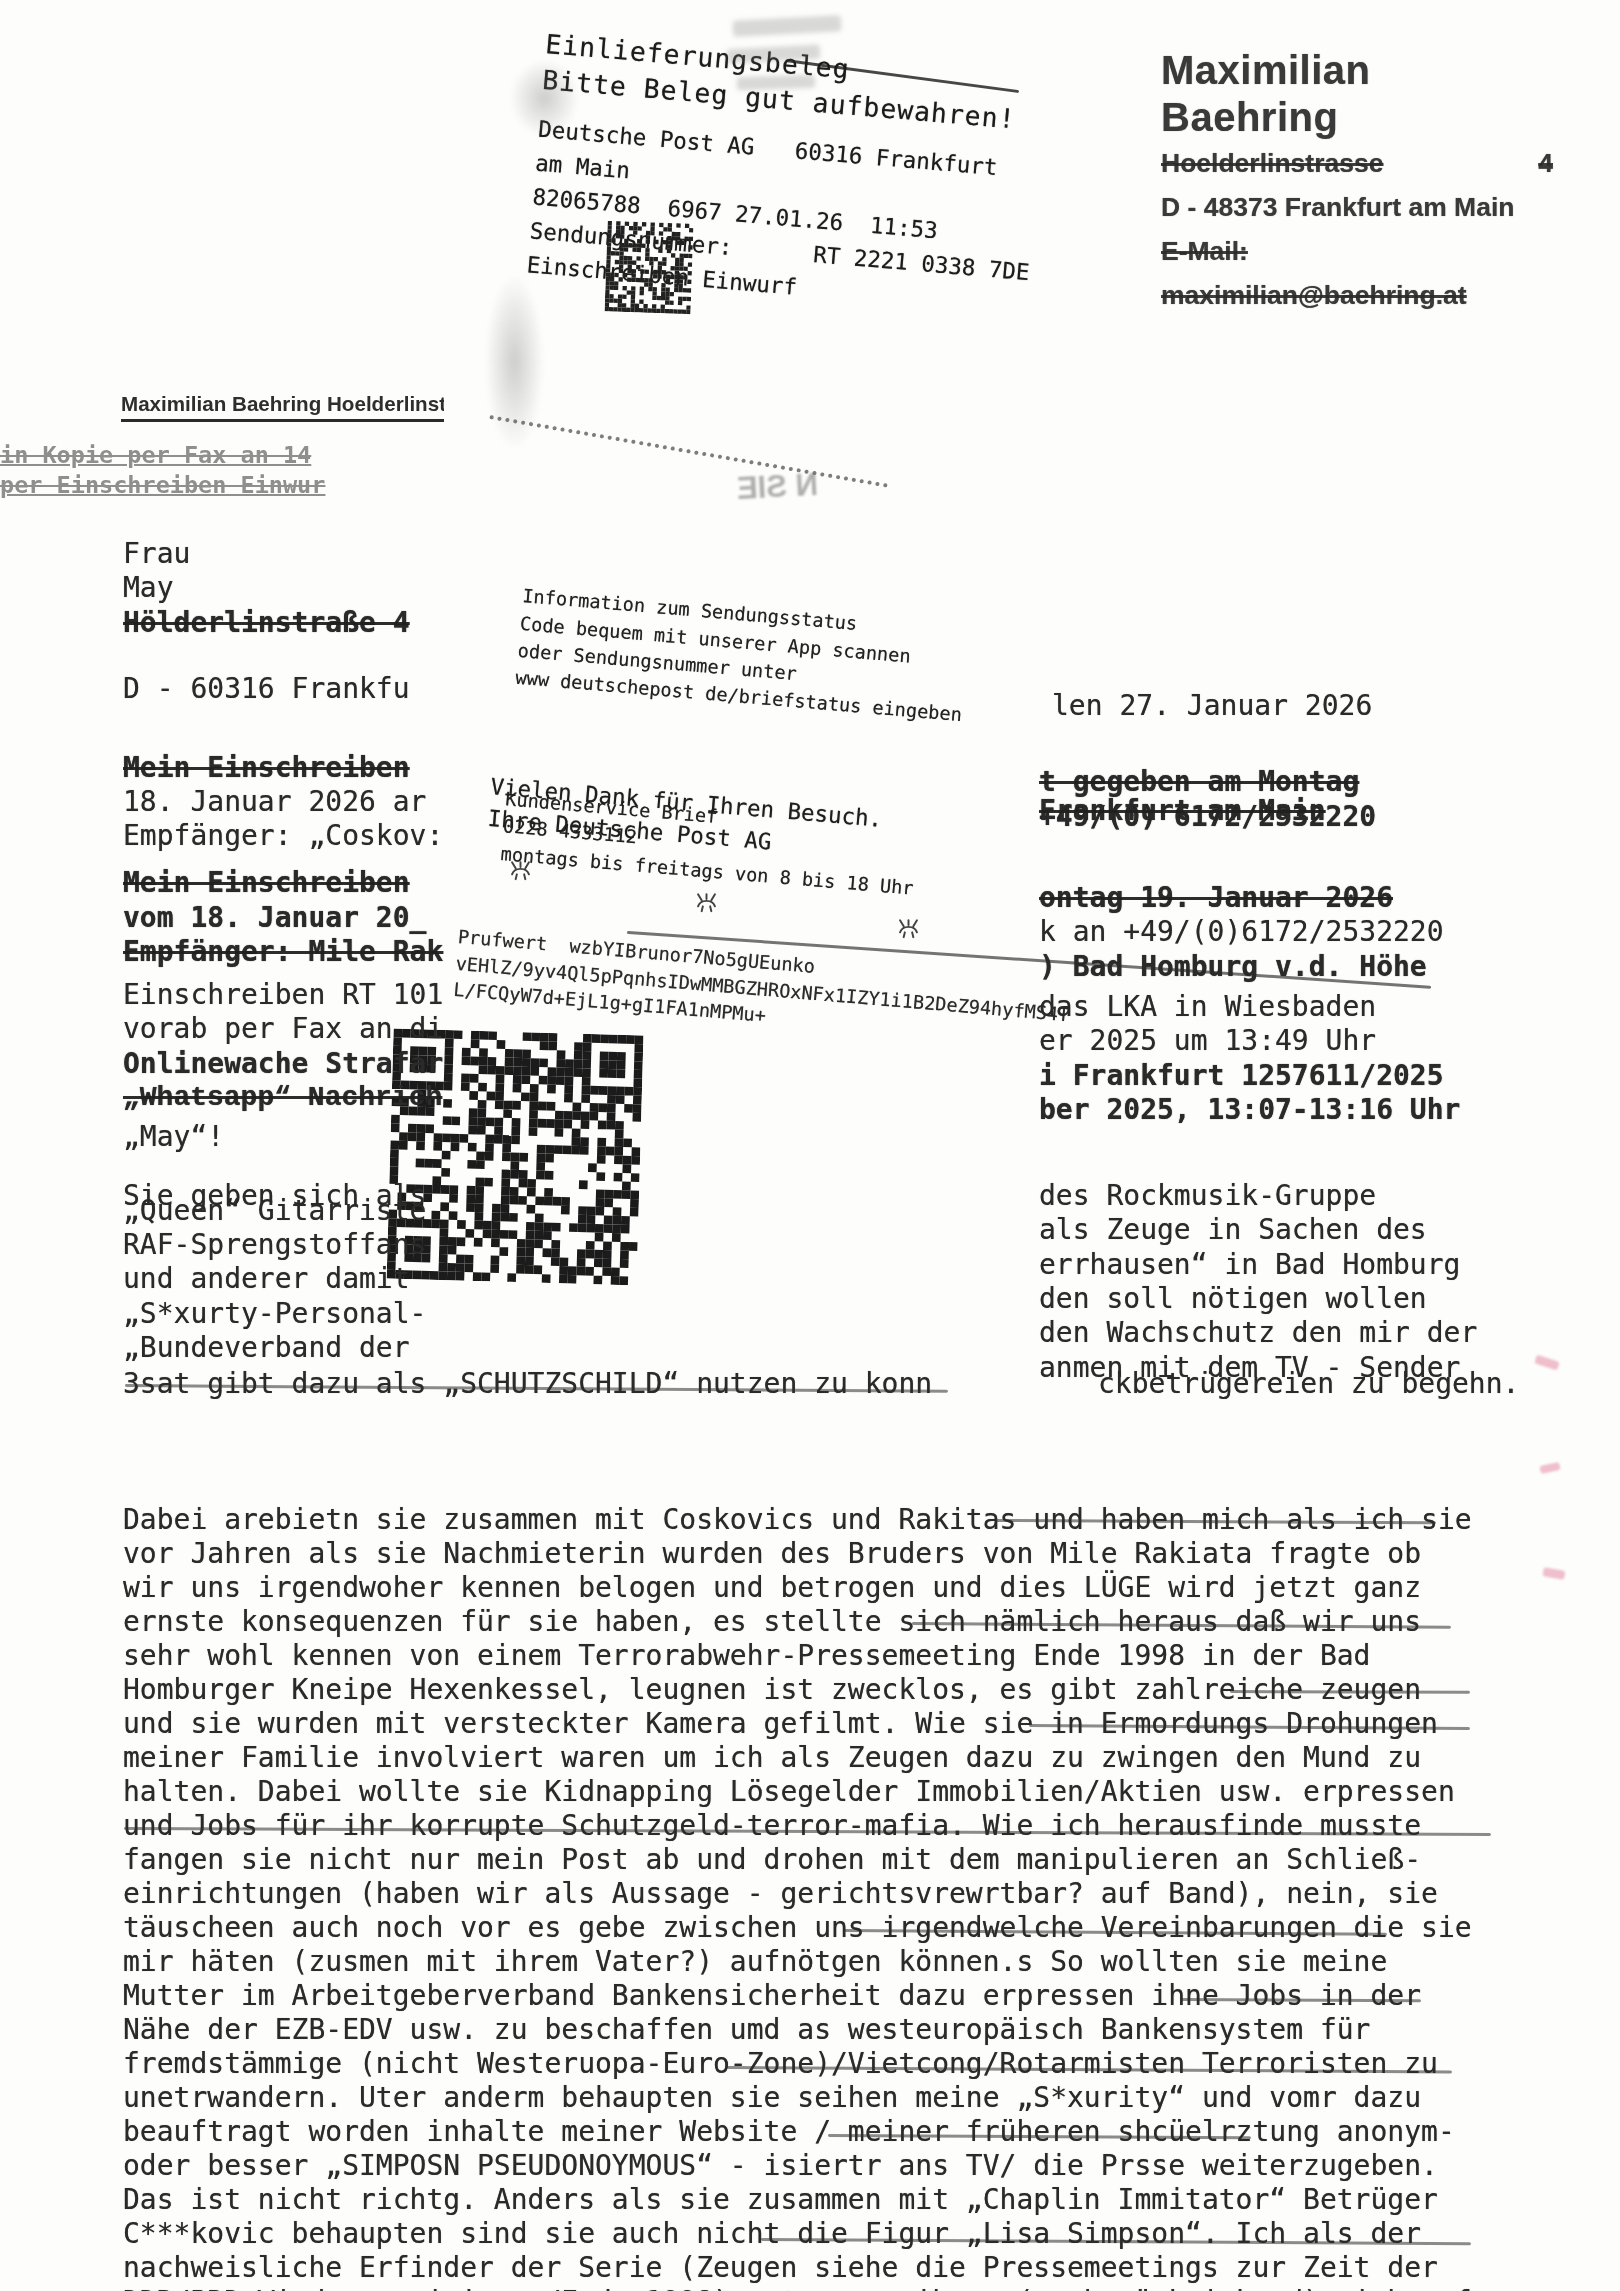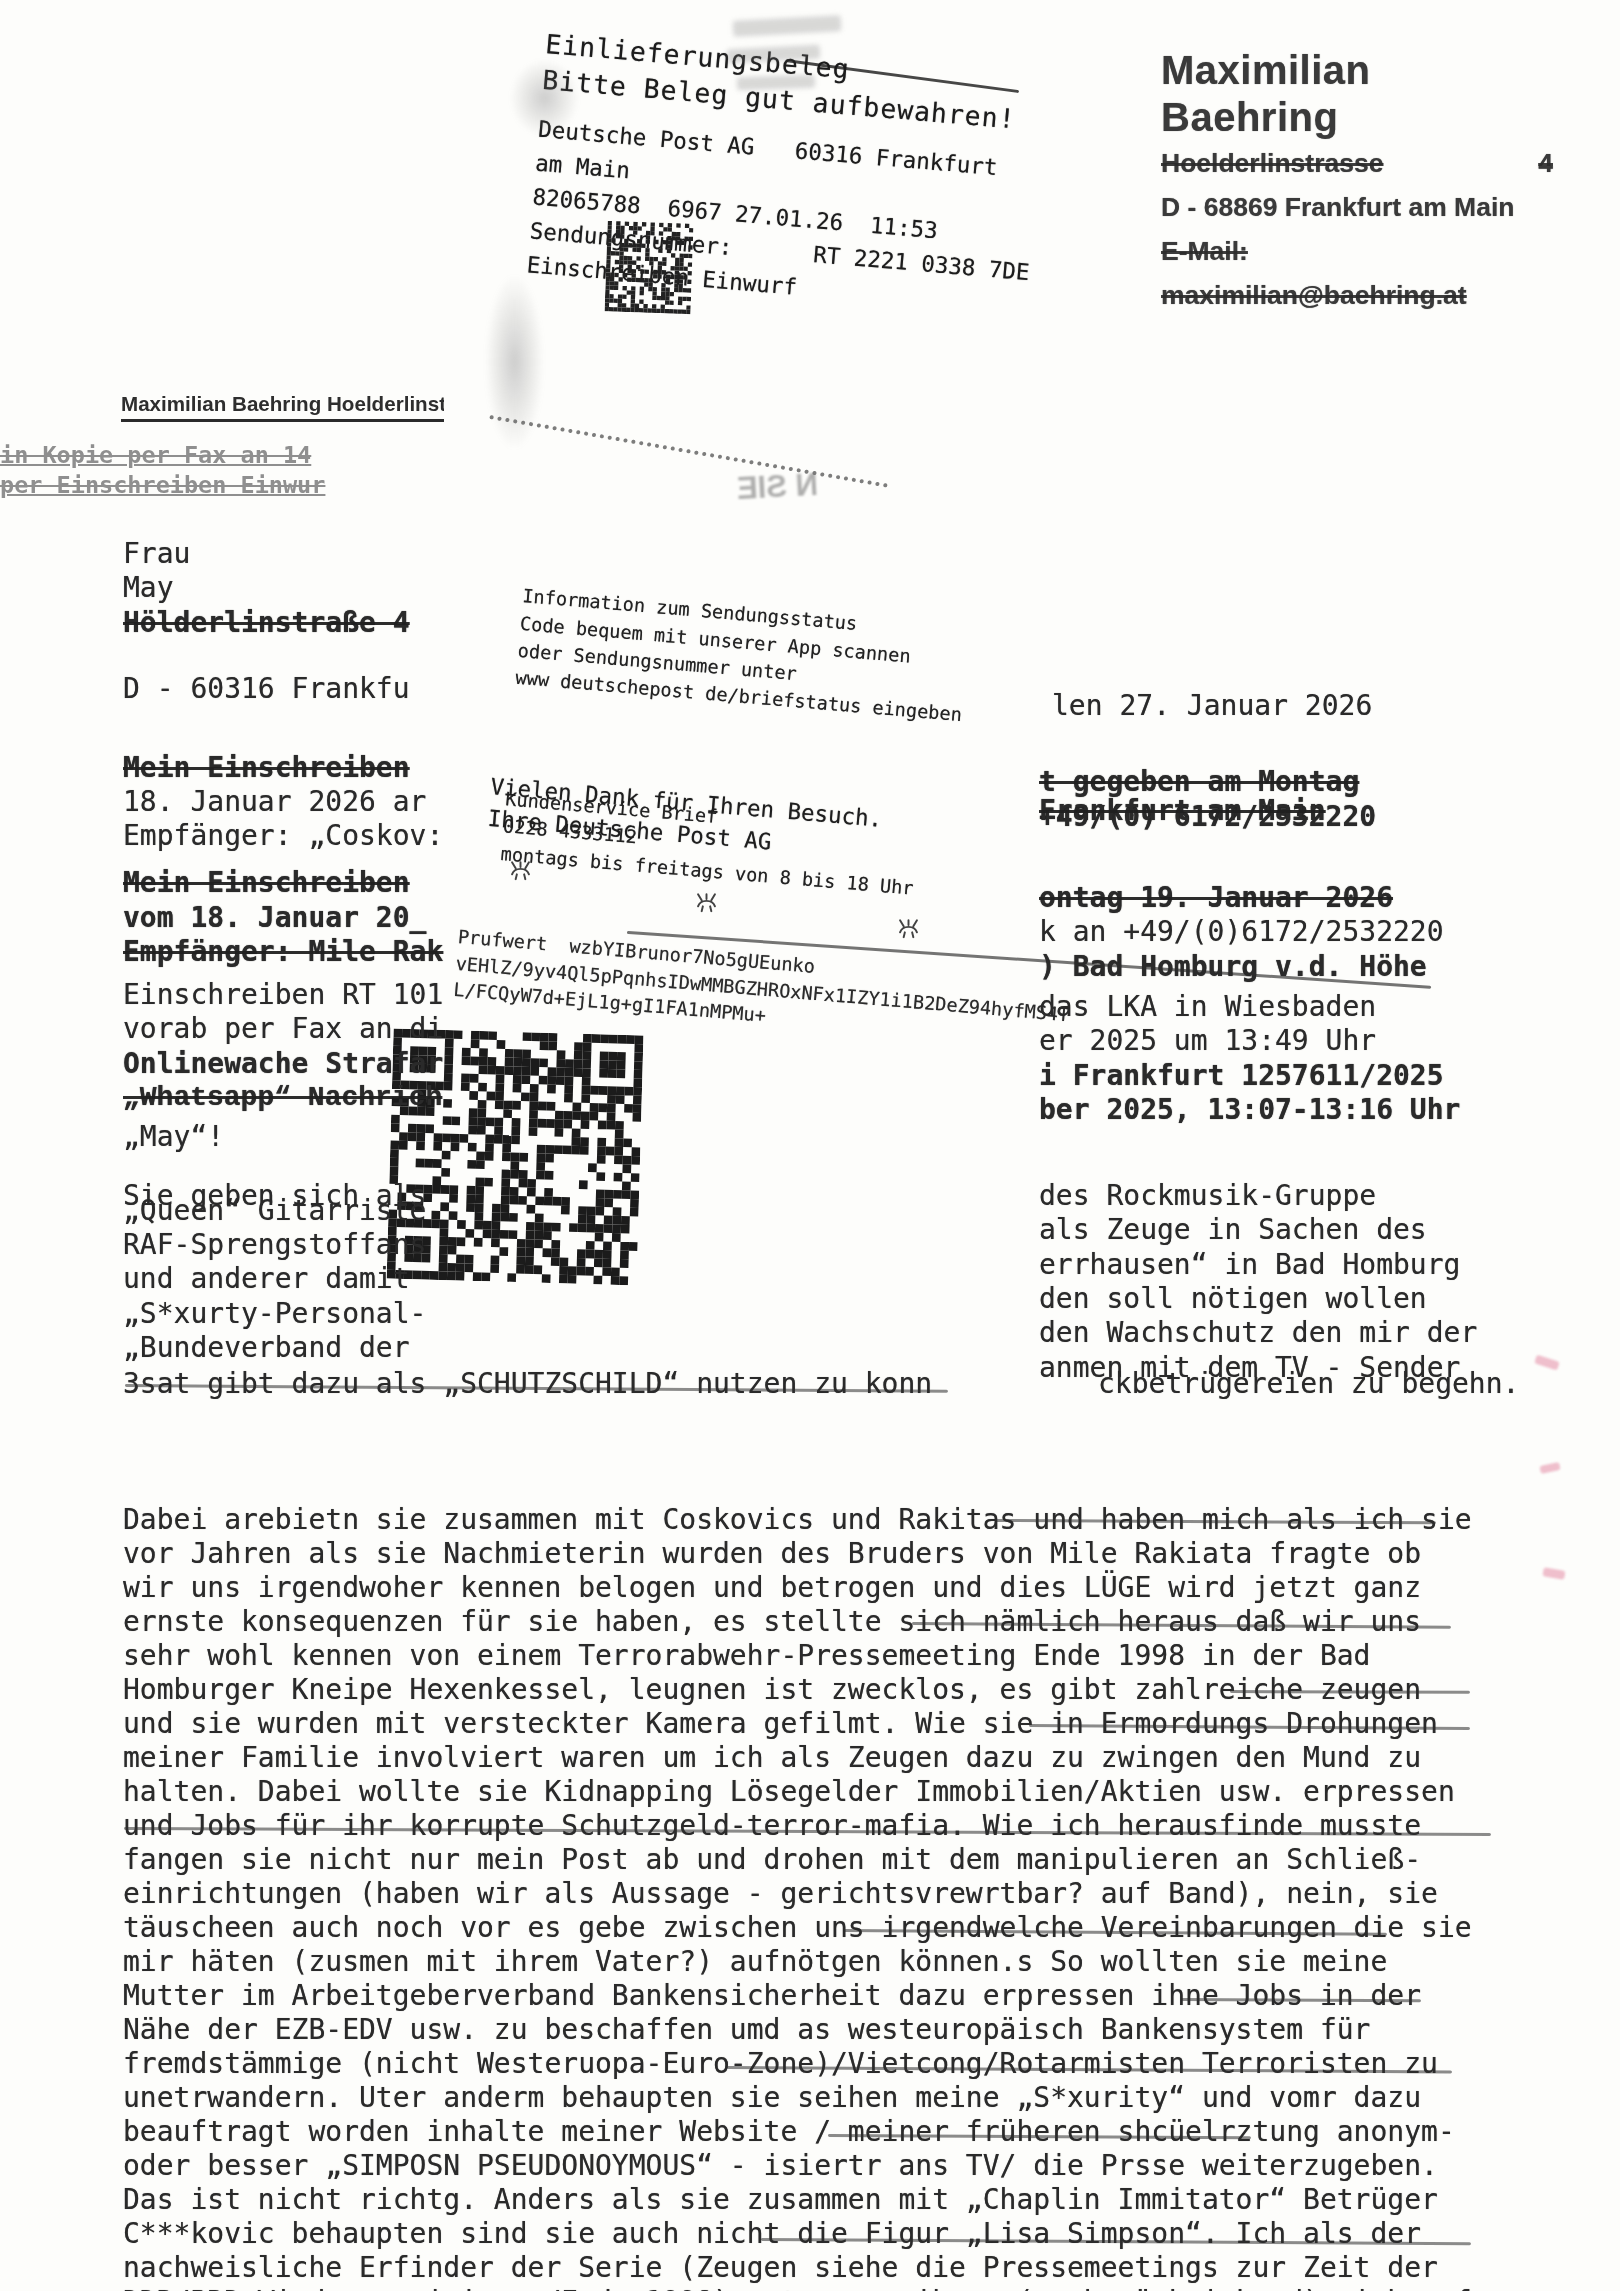--- a/index.html
+++ b/index.html
@@ -63,21 +63,21 @@
 <body>
 
 <div class="page">
 
   <div class="sender">
     <div class="name">Maximilian Baehring</div>
     <div class="row strike">
       <span>Hoelderlinstrasse</span>
       <span>4</span>
     </div>
-    <div class="row">D - 68869 Frankfurt am Main</div>
+    <div class="row">D - 48373 Frankfurt am Main</div>
     <div class="row strike">E-Mail: maximilian@baehring.at</div>
   </div>
 
   <div class="receipt-top">
     <div class="big">Einlieferungsbeleg</div>
     <div class="big">Bitte Beleg gut aufbewahren!</div>
     <div class="gap14"></div>
     <div class="sm">Deutsche Post AG   60316 Frankfurt</div>
     <div class="sm">am Main</div>
     <div class="sm">82065788  6967 27.01.26  11:53</div>

